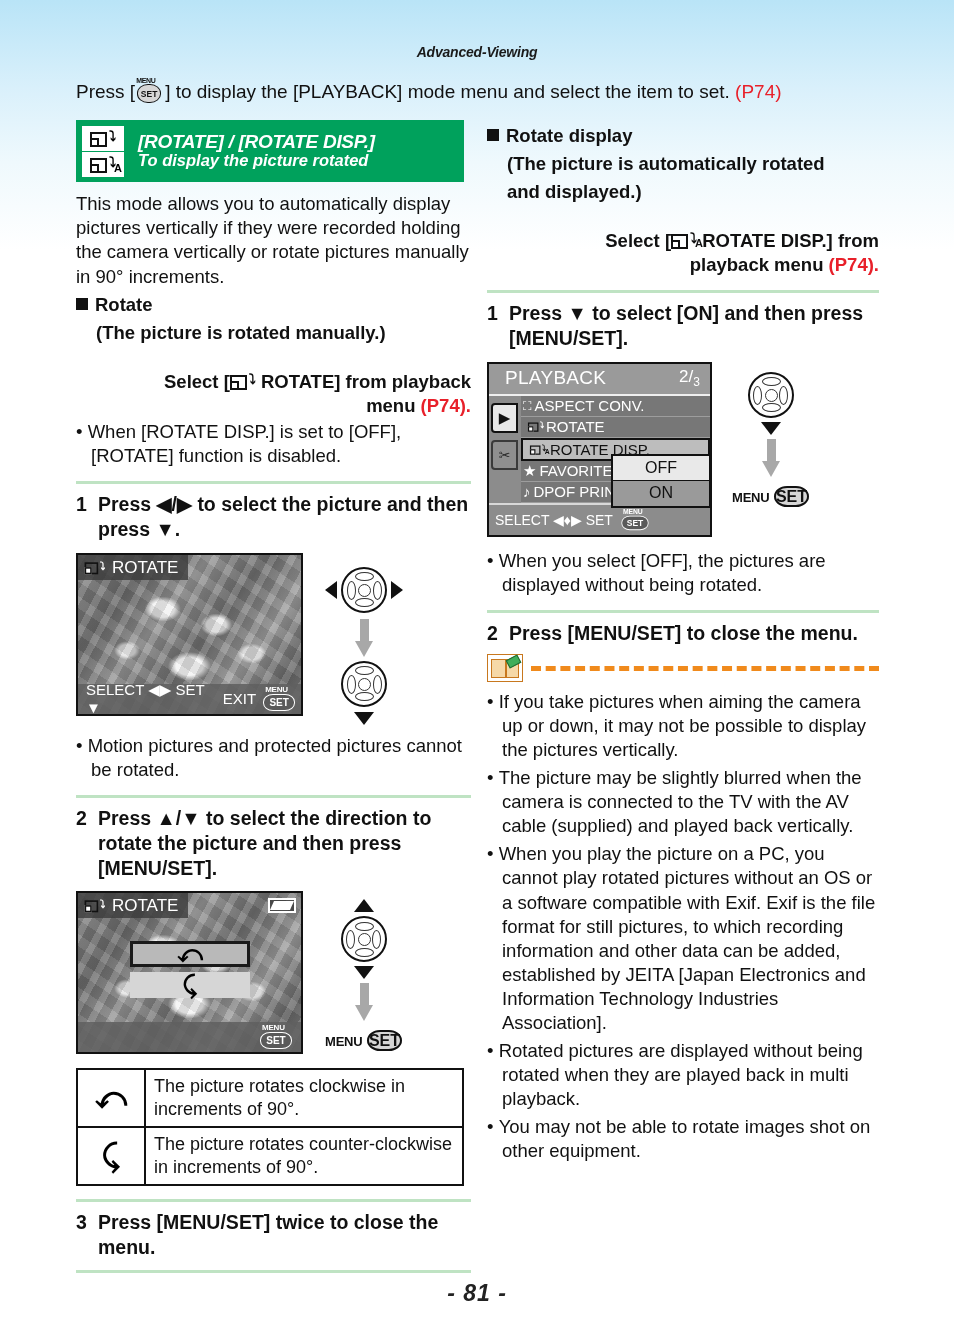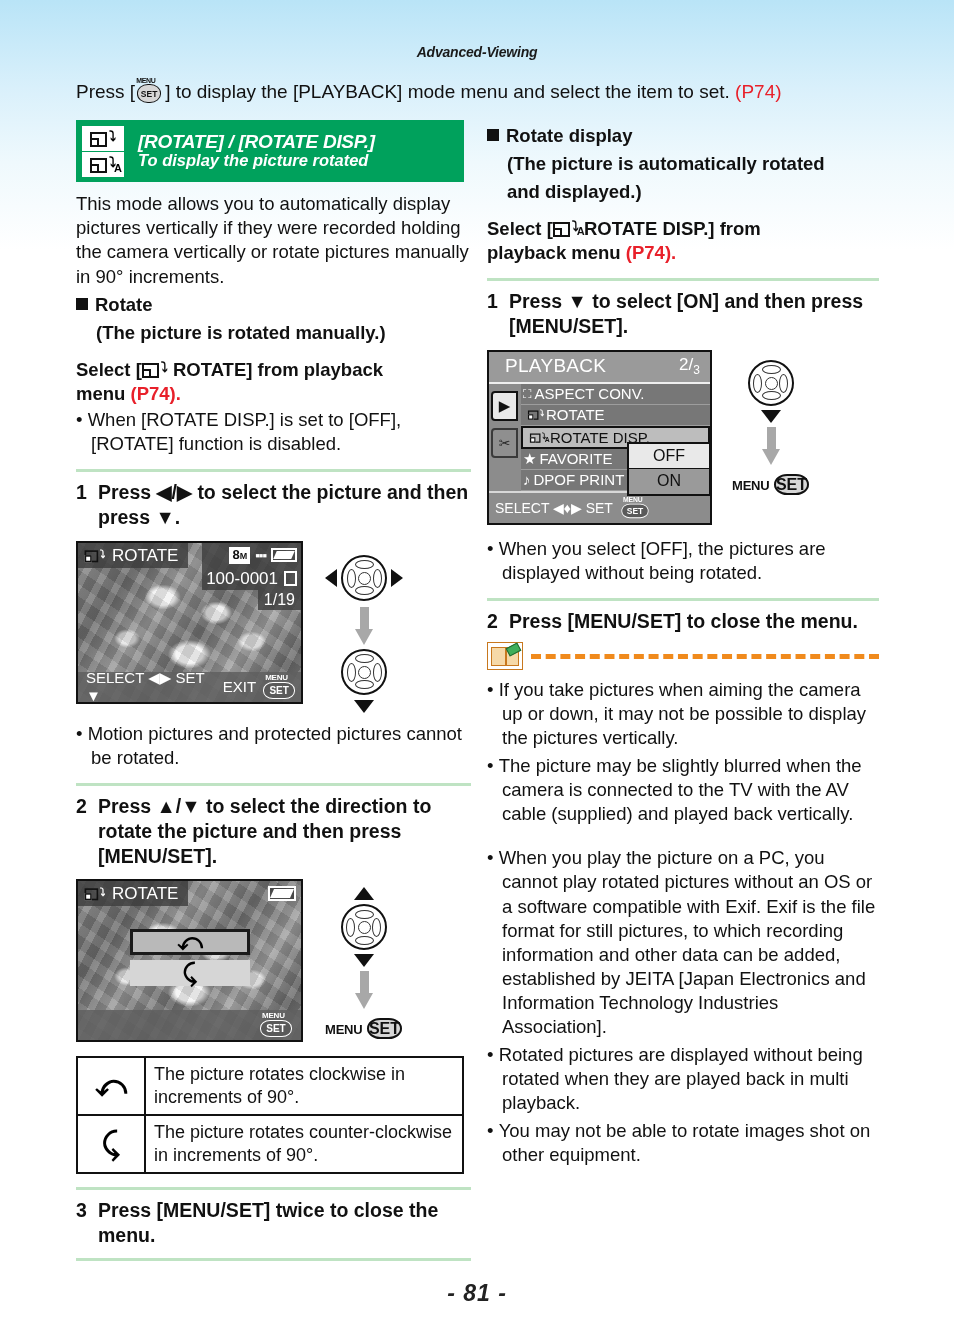--- a/index.html
+++ b/index.html
@@ -58,21 +58,21 @@
     display:flex; align-items:center; justify-content:center;
   }
   .gb-text { color:#fff; font-style:italic; font-weight:bold; padding-left:6px; }
   .gb-t1 { font-size:19px; line-height:1.05; letter-spacing:-0.3px;}
   .gb-t2 { font-size:16.5px; line-height:1.15; }
 
   .body-text { font-size:18.5px; color:#111; line-height:1.31; margin-top:10px; }
   .sq-head { font-size:18.5px; font-weight:bold; color:#111; line-height:1.3; margin-top:4px; }
   .sq-head .sq { display:inline-block; width:12px; height:12px; background:#111; margin-right:7px; vertical-align:1px;}
   .indent { padding-left:20px; }
-  .bold-para { font-size:18.5px; font-weight:bold; color:#111; line-height:1.3; margin-top:13px; }
+  .bold-para { font-size:18.5px; font-weight:bold; color:#111; line-height:1.3; margin-top:25px;text-align:right; }
   .bullet { font-size:18.5px; color:#111; line-height:1.3; padding-left:15px; text-indent:-15px; margin-top:2px; }
   .bullet::before { content:"\2022\00a0"; }
 
   .rule-green { border-top:3px solid #bfe3c3; margin:13px 0 8px 0; }
 
   .step { font-size:19.5px; font-weight:bold; color:#111; line-height:1.29; display:flex; }
   .step .num { width:22px; flex:0 0 22px; }
   .step .txt { flex:1; }
 
   
@@ -167,21 +167,21 @@
   .pb-body { display:flex; }
   .pb-tabs { width:32px; padding-top:4px; }
   .pb-tab { width:27px; height:30px; margin:3px 0 7px 2px; border:2px solid #111; border-radius:4px 0 0 4px;
      display:flex; align-items:center; justify-content:center; font-size:15px; }
   .pb-tab.a { background:#e8e8e8; color:#111; }
   .pb-tab.b { background:#8f8f8f; color:#2a2a2a; border-color:#3a3a3a; }
   .pb-list { flex:1; }
   .pb-item { height:21px; display:flex; align-items:center; font-size:15px; color:#fff;
      border-bottom:1px solid #9d9d9d; padding-left:2px; gap:3px; background:#777;}
   .pb-item.hl { background:#bdbdbd; color:#111; border:2px solid #111; height:23px; }
-  .pb-opts { position:absolute; right:-1px; top:90px; width:84px; border:2px solid #111; }
+  .pb-opts { position:absolute; right:-1px; top:90px; width:100px; border:2px solid #111; }
   .pb-opt { height:25px; font-size:16px; display:flex; align-items:center; justify-content:center; }
   .pb-opt.off { background:#e9e9e9; color:#111; border-bottom:1px solid #111;}
   .pb-opt.on { background:#9a9a9a; color:#111; }
   .pb-foot { background:#8c8c8c; color:#fff; font-size:14px; display:flex; align-items:center; gap:5px; padding:2px 6px; border-top:2px solid #d8d8d8;}
 
   
   .note-row { display:flex; align-items:center; margin-top:8px; gap:8px;}
   .note-ico { width:36px; height:28px; border:1.6px solid #c8781e; background:#fff; position:relative; flex:0 0 36px;}
   .note-ico .bk { position:absolute; left:3px; top:4px; width:28px; height:19px; background:#f6d9a8; border:1px solid #c8781e;}
   .note-ico .spine { position:absolute; left:17px; top:4px; width:2px; height:19px; background:#c8781e;}
@@ -258,34 +258,20 @@
     <div class="lcd-wrap" style="display:flex; align-items:flex-start; gap:22px;">
       <div class="lcd">
         <div class="lcd-photo"></div>
         <div class="lcd-title">
           <span class="ico-rot" style="transform:scale(0.8)">
               <span class="b1"></span>
               <span class="b2"></span>
               <span class="ar">⤵</span>
             </span>
           <span>ROTATE</span>
-        </div>
-        <div class="lcd-info">
-          <div class="info-row1">
-            <span class="badge-8m"><span>8</span><small>M</small></span>
-            <span style="font-size:13px;letter-spacing:-1px;">▪▪▪</span>
-            <span style="display:inline-block;width:26px;height:14px;border:2px solid #fff;position:relative;">
-              <span style="position:absolute;left:2px;top:1px;width:18px;height:8px;background:#fff;transform:skewX(-24deg);"></span>
-            </span>
-          </div>
-          <div class="info-row2">
-            <span>100-0001</span>
-            <span style="display:inline-block;width:13px;height:15px;border:2px solid #fff;"></span>
-          </div>
-          <div style="text-align:right;"><span class="info-row3">1/19</span></div>
         </div>
         <div class="lcd-bar">
           <span>SELECT ◀▶  SET ▼</span>
           <span class="spacer"></span>
           <span>EXIT</span>
           <span class="ms-badge">
             <span class="ml">MENU</span>
             <span class="mb">SET</span>
           </span>
         </div>
@@ -513,20 +499,20 @@
           <span class="bk"></span>
           <span class="spine"></span>
           <span class="pen"></span>
         </span>
       <span class="dashes"></span>
     </div>
 
     <div style="margin-top:8px;">
       <div class="bullet" style="margin-top:4px;">If you take pictures when aiming the camera up or down, it may not be possible to display the pictures vertically.</div>
       <div class="bullet" style="margin-top:4px;">The picture may be slightly blurred when the camera is connected to the TV with the AV cable (supplied) and played back vertically.</div>
-      <div class="bullet" style="margin-top:20px;">When you play the picture on a PC, you cannot play rotated pictures without an OS or a software compatible with Exif. Exif is the file format for still pictures, to which recording information and other data can be added, established by JEITA [Japan Electronics and Information Technology Industries Association].</div>
+      <div class="bullet" style="margin-top:4px;">When you play the picture on a PC, you cannot play rotated pictures without an OS or a software compatible with Exif. Exif is the file format for still pictures, to which recording information and other data can be added, established by JEITA [Japan Electronics and Information Technology Industries Association].</div>
       <div class="bullet" style="margin-top:4px;">Rotated pictures are displayed without being rotated when they are played back in multi playback.</div>
       <div class="bullet" style="margin-top:4px;">You may not be able to rotate images shot on other equipment.</div>
     </div>
   </div>
 
   <div class="pg-num">- 81 -</div>
 </div>
 
 </body></html>

